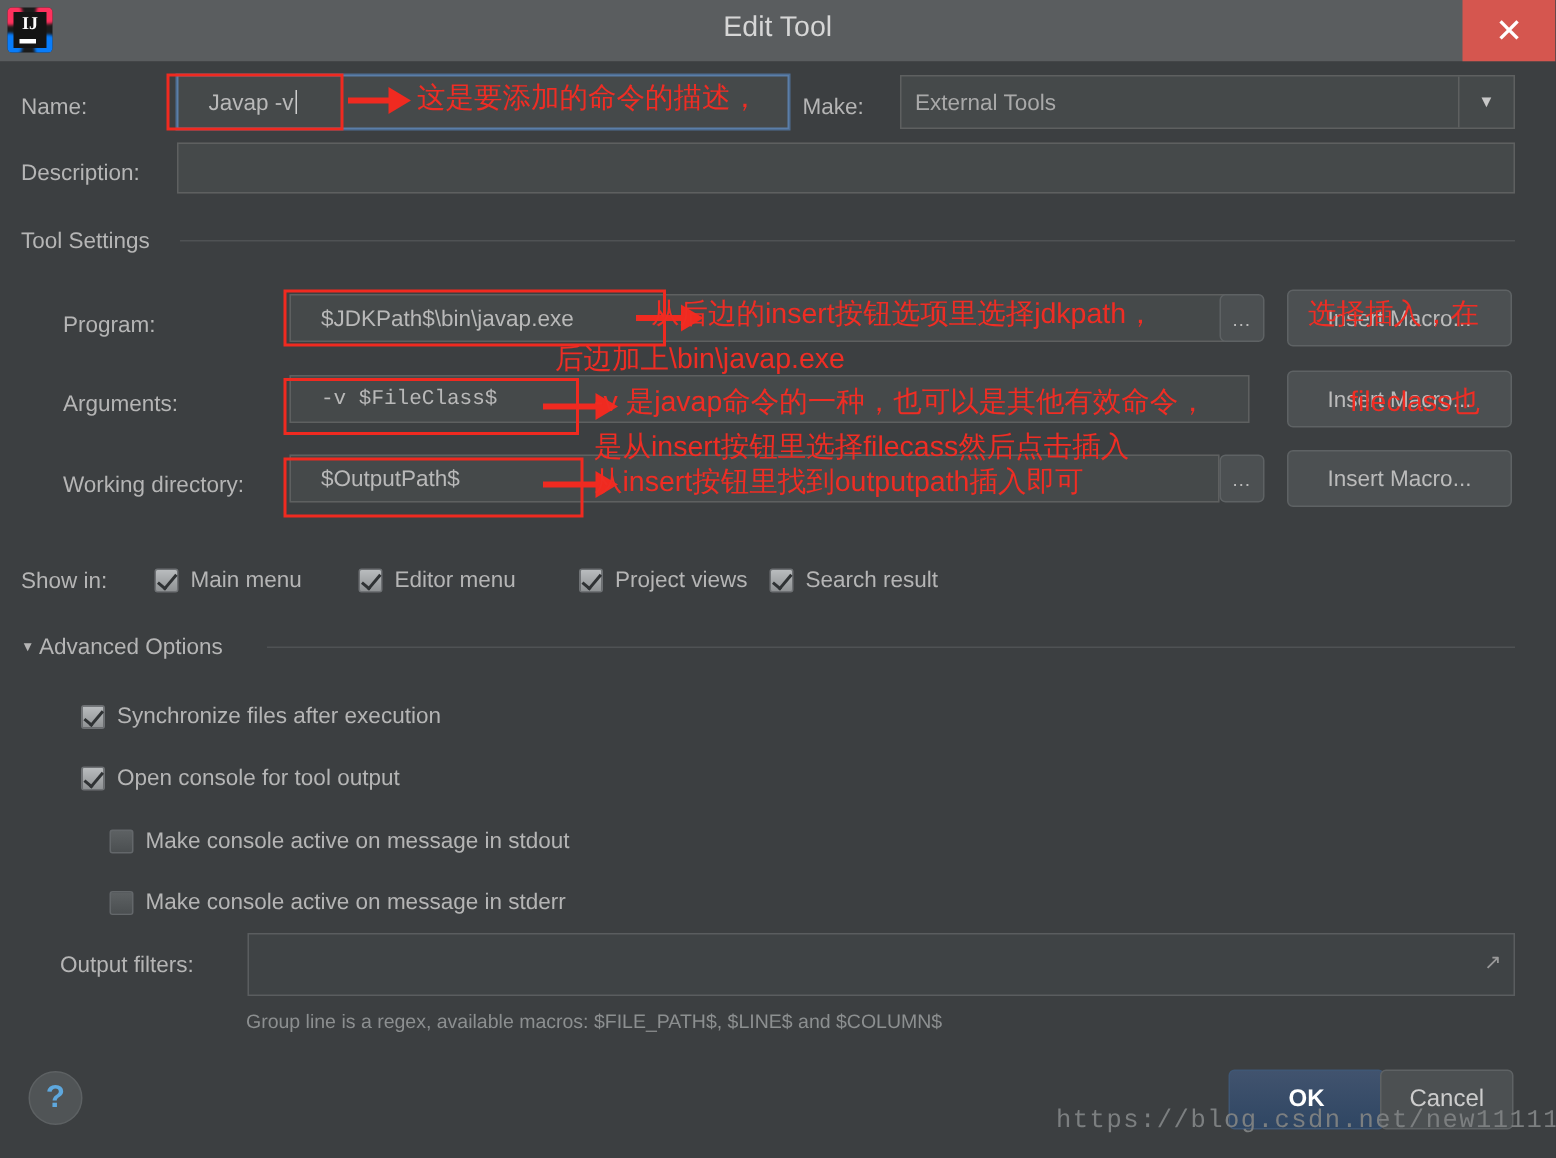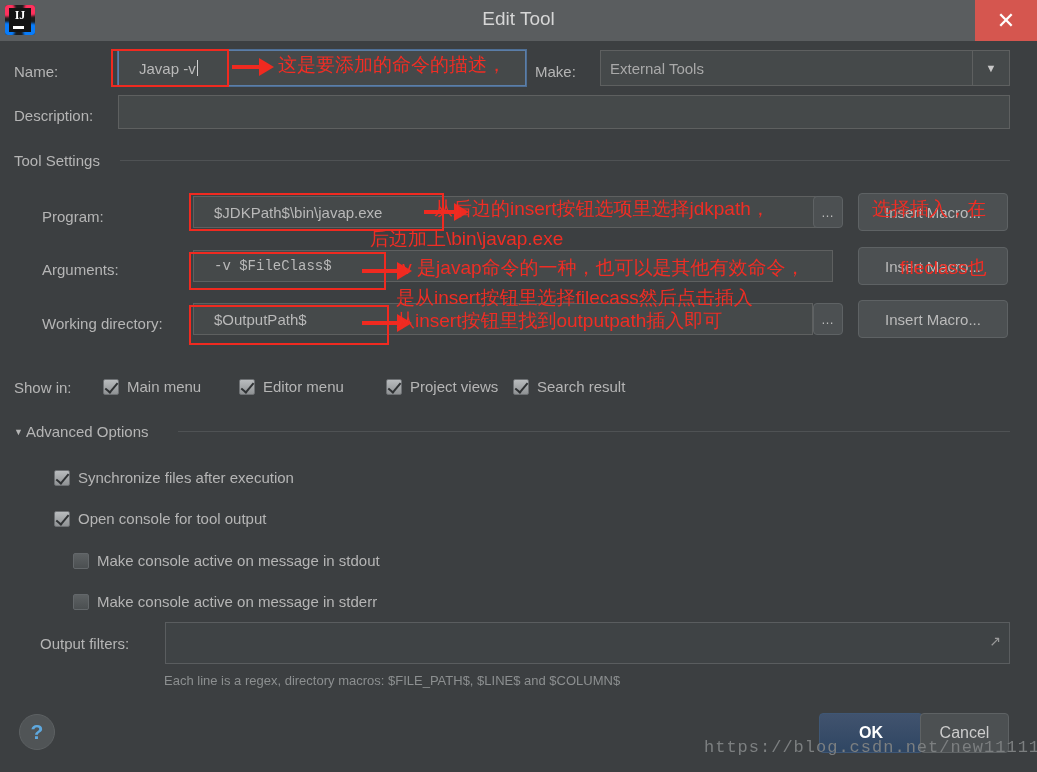--- a/index.html
+++ b/index.html
@@ -236,21 +236,21 @@
     <div class="cbrow" style="left:73px;top:552px;">
       <span class="cb unchecked"></span>
       <span class="cbl">Make console active on message in stderr</span>
     </div>
 
     <div class="lbl" style="left:40px;top:594px;">Output filters:</div>
     <div class="filterbox" style="left:165px;top:581px;width:845px;height:42px;">
       <span class="expand-ico">↗</span>
       <span></span>
     </div>
-    <div class="hint" style="left:164px;top:632px;">Each line is a regex, directory macros: $FILE_PATH$, $LINE$ and $COLUMN$</div>
+    <div class="hint" style="left:164px;top:632px;">Group line is a regex, available macros: $FILE_PATH$, $LINE$ and $COLUMN$</div>
 
     <div class="help" style="left:19px;top:673px;">?</div>
     <div class="ok-btn" style="left:819px;top:672px;width:104px;height:40px;">OK</div>
     <div class="cancel-btn" style="left:920px;top:672px;width:89px;height:40px;">Cancel</div>
   </div>
 
   <div class="vscroll"></div>
 
   <div class="anno-box" style="left:111px;top:49px;width:118px;height:38px;"></div>
   <div class="arrow" style="left:232px;top:58px;width:42px;height:18px;">

